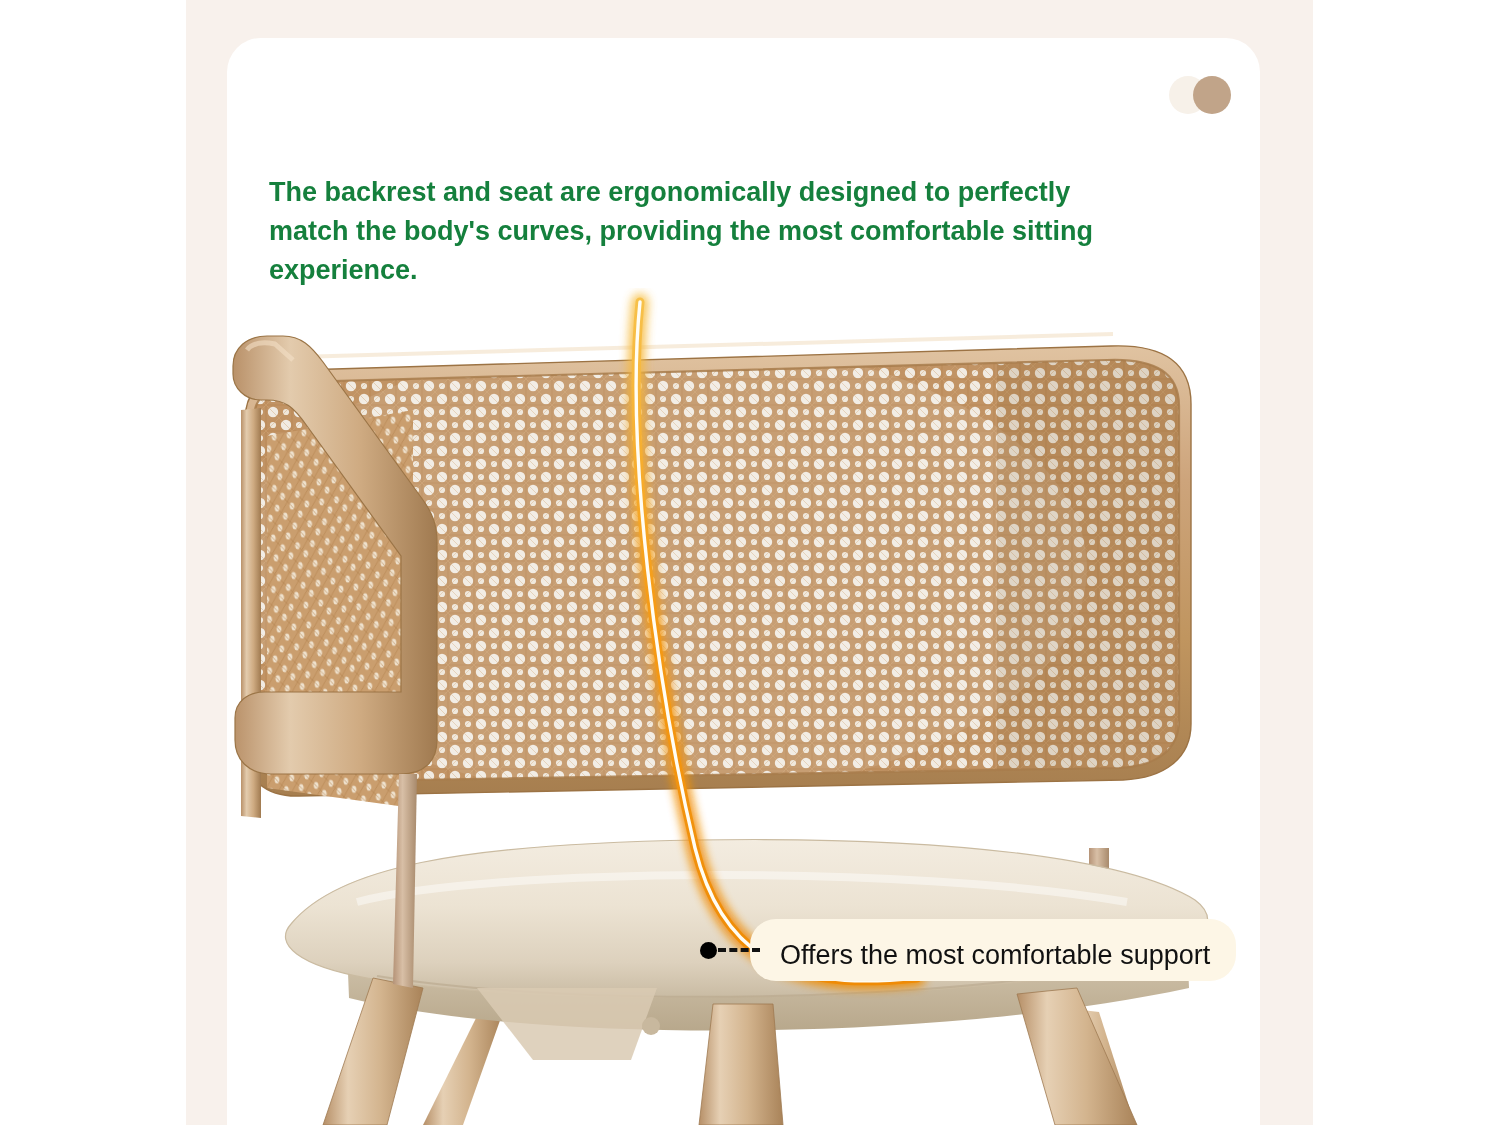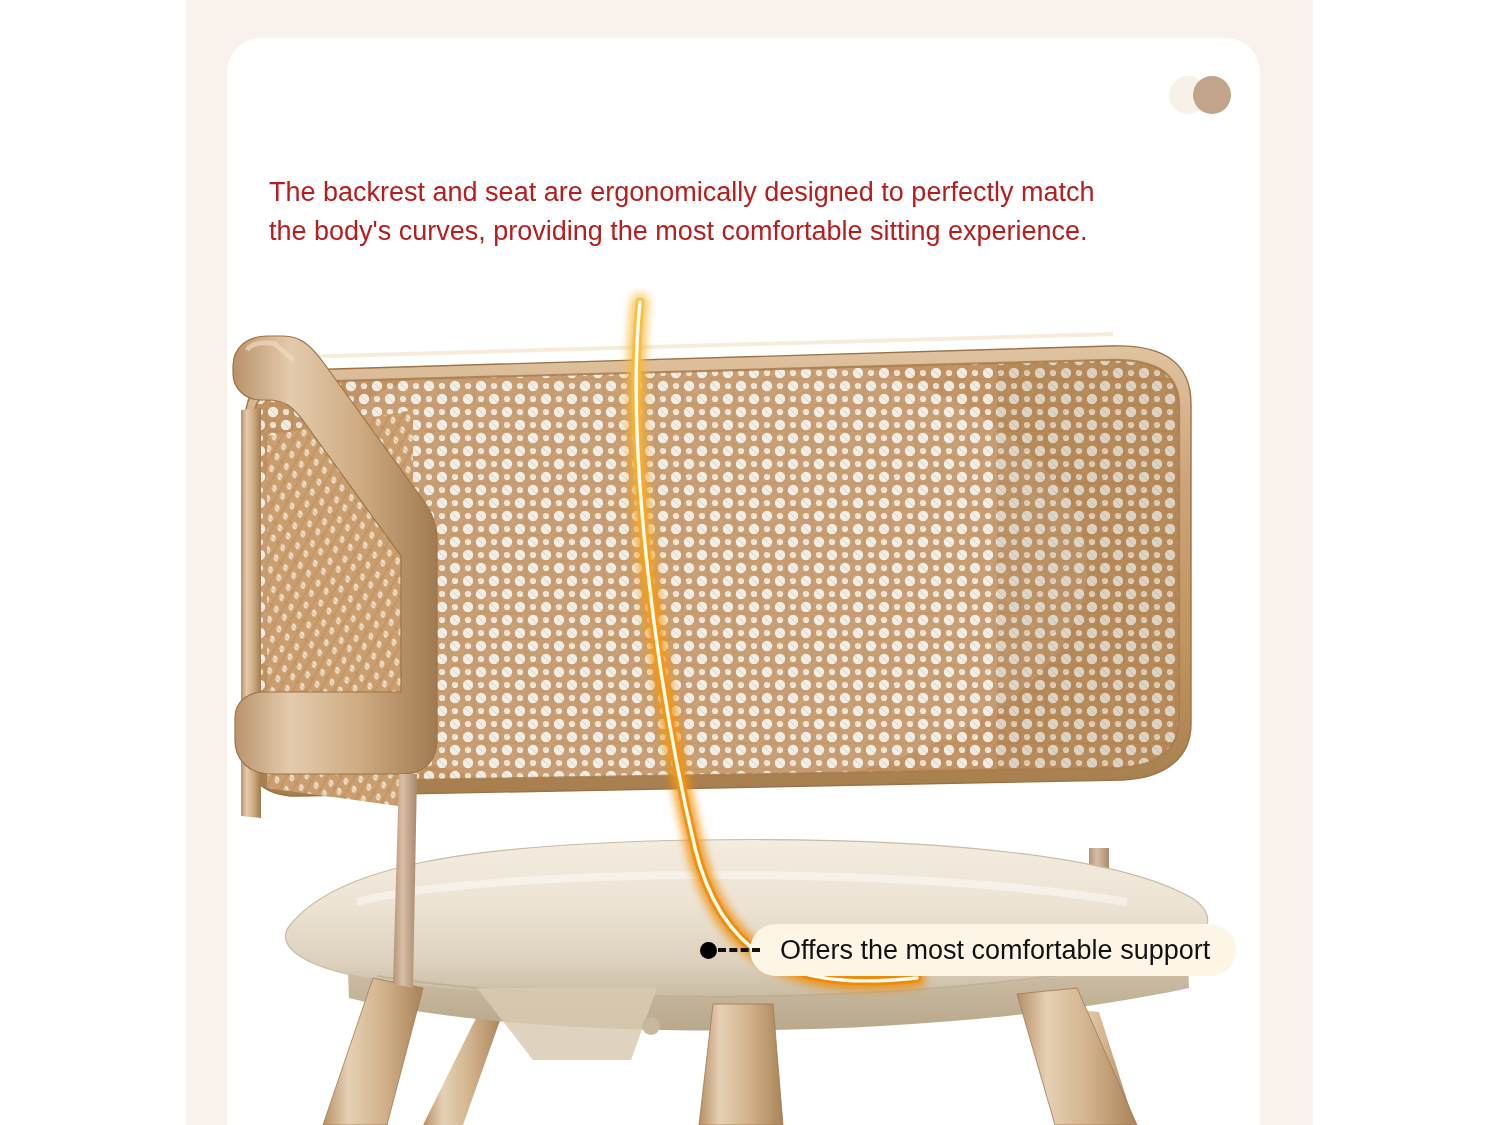--- a/index.html
+++ b/index.html
@@ -55,22 +55,22 @@
     letter-spacing: -0.2px;
     white-space: nowrap;
   }
   #subtitle {
     position: absolute;
     left: 42px;
     top: 135px;
     width: 830px;
     font-size: 27px;
     line-height: 39px;
-    color: #b91c1c;
-    font-weight: 400;
+    color: #15803d;
+    font-weight: 700;
   }
 
   
   #swatches {
     position: absolute;
     right: 25px;
     top: 38px;
     width: 66px;
     height: 40px;
   }
@@ -121,21 +121,21 @@
     flex: 0 0 auto;
     z-index: 3;
   }
   #callout-pill {
     margin-left: -10px;
     background: #fdf6e6;
     border-radius: 26px;
     height: 52px;
     display: flex;
     align-items: center;
-    padding: 0 26px 0 30px;
+    padding: 10px 26px 0 30px;
     font-size: 27px;
     color: #111111;
     white-space: nowrap;
     z-index: 2;
   }
 </style>
 </head>
 <body>
 
 <div id="page">

